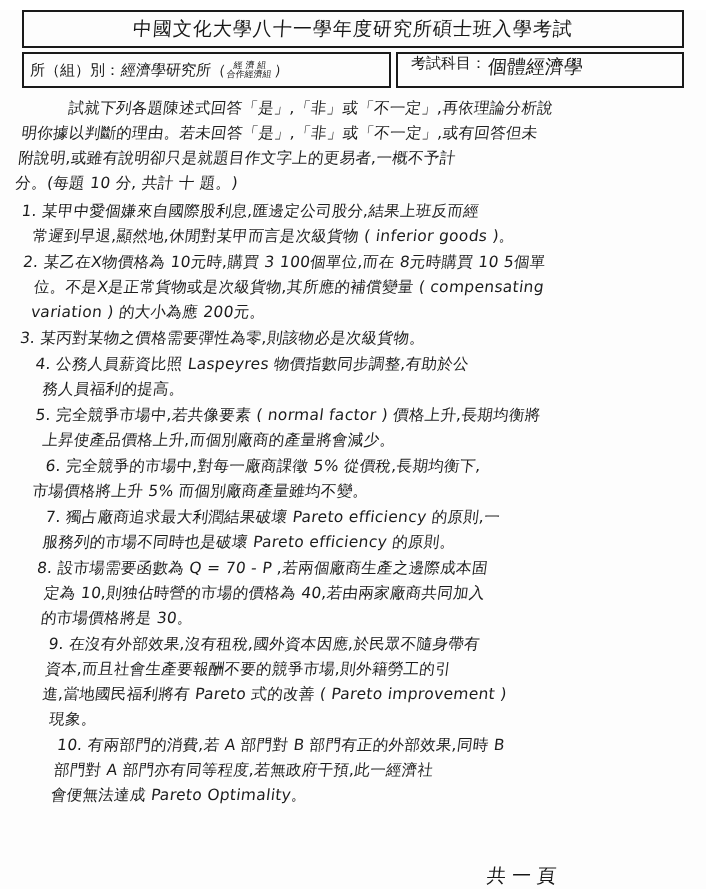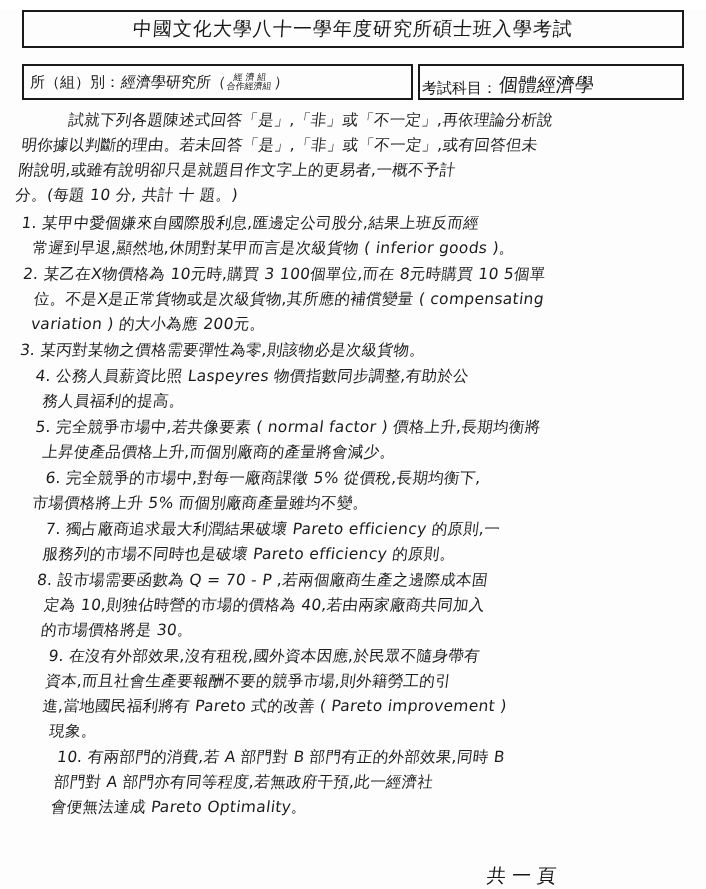--- a/index.html
+++ b/index.html
@@ -38,21 +38,21 @@
   .title-text {
     font-size: 19px;
     letter-spacing: 1px;
     white-space: nowrap;
     font-family: "DejaVu Sans", sans-serif;
     transform: skewX(-4deg);
   }
 
   
   .meta-row {
-    margin: 16px 22px 0 22px;
+    margin: 4px 22px 0 22px;
     display: flex;
     gap: 5px;
     height: 36px;
   }
   .dept-box {
     border: 2px solid #1a1a1a;
     flex: 1 1 auto;
     display: flex;
     align-items: center;
     padding: 0 6px;
@@ -73,22 +73,22 @@
     font-size: 9px;
     line-height: 1.0;
     text-align: center;
     transform: skewX(-6deg);
     margin: 0 1px;
   }
   .subject-box {
     border: 2px solid #1a1a1a;
     flex: 0 0 258px;
     display: flex;
-    align-items: flex-end;
-    padding: 0 2px;
+    align-items: flex-start;
+    padding: 0 13px;
     white-space: nowrap;
   }
   .subject-label { font-size: 15px; }
   .subject-value {
     font-size: 19px;
     transform: skewX(-5deg);
     margin-left: 2px;
   }
 
   

